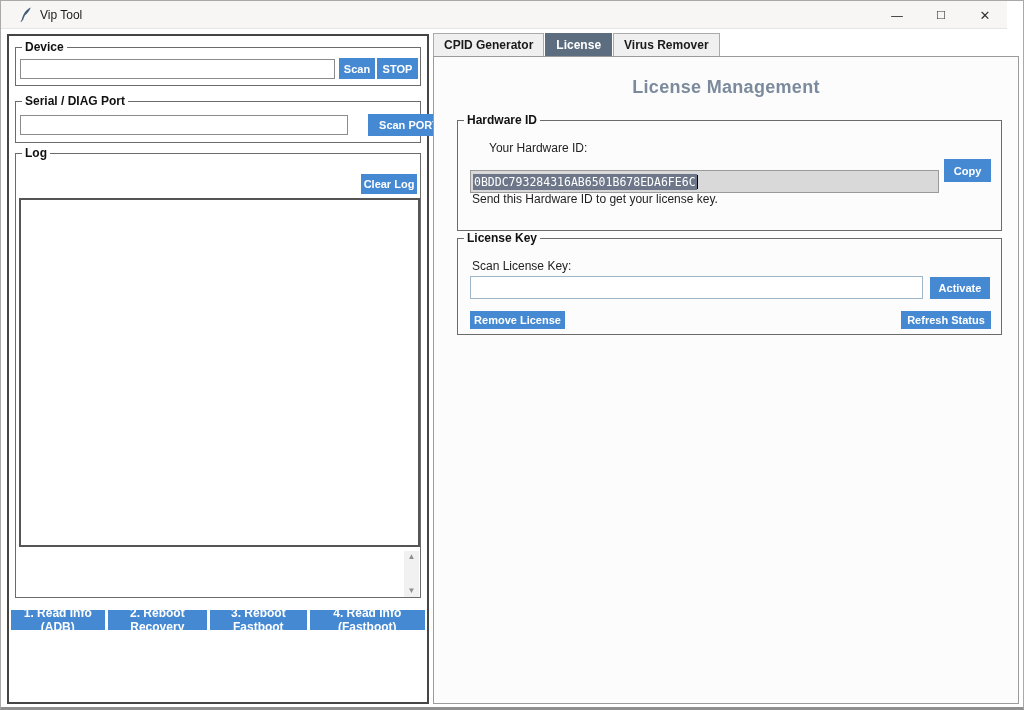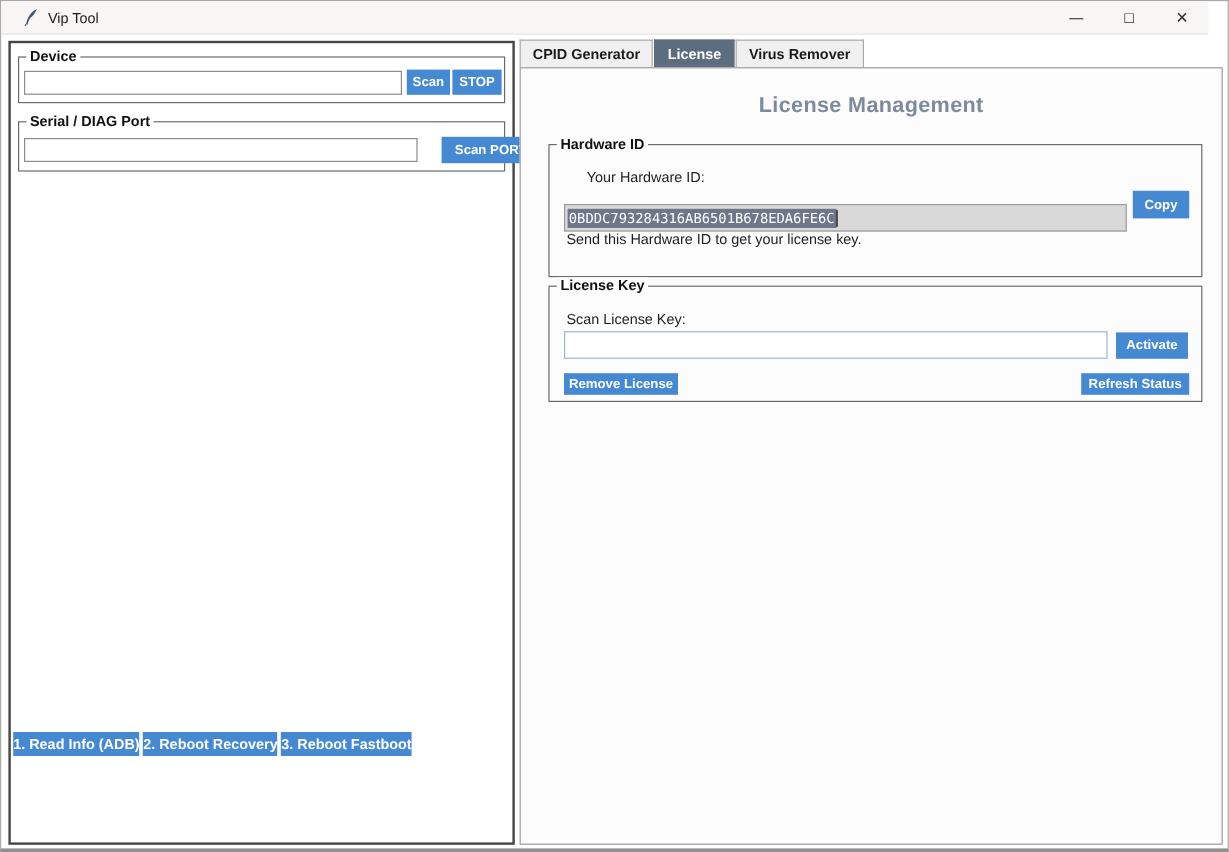--- a/index.html
+++ b/index.html
@@ -151,25 +151,37 @@
       <button class="btn-blue scan-btn">Scan</button>
       <button class="btn-blue stop-btn">STOP</button>
     </div>
 
     <div class="groupbox gb-serial">
       <span class="gb-label">Serial / DIAG Port</span>
       <input class="tk-input port-input" value="" style="">
       <button class="btn-blue scan-port-btn">Scan PORT</button>
     </div>
 
+    <div class="groupbox gb-log">
+      <span class="gb-label">Log</span>
+      <button class="btn-blue clear-btn">Clear Log</button>
+      <div class="log-area"></div>
+      <div class="log-scroll-strip">
+        <div class="scrollbar">
+          <span class="scroll-arrow">▲</span>
+          <span class="scroll-arrow">▼</span>
+        </div>
+      </div>
+    </div>
 
     <div class="actions">
       <button class="btn-blue action-btn">1. Read Info (ADB)</button>
       <button class="btn-blue action-btn">2. Reboot Recovery</button>
       <button class="btn-blue action-btn">3. Reboot Fastboot</button>
+      <button class="btn-blue action-btn">4. Read Info (Fastboot)</button>
     </div>
   </div>
 
   <div class="notebook">
     <div class="tabbar">
       <div class="tab">CPID Generator</div>
       <div class="tab active">License</div>
       <div class="tab">Virus Remover</div>
     </div>
 

